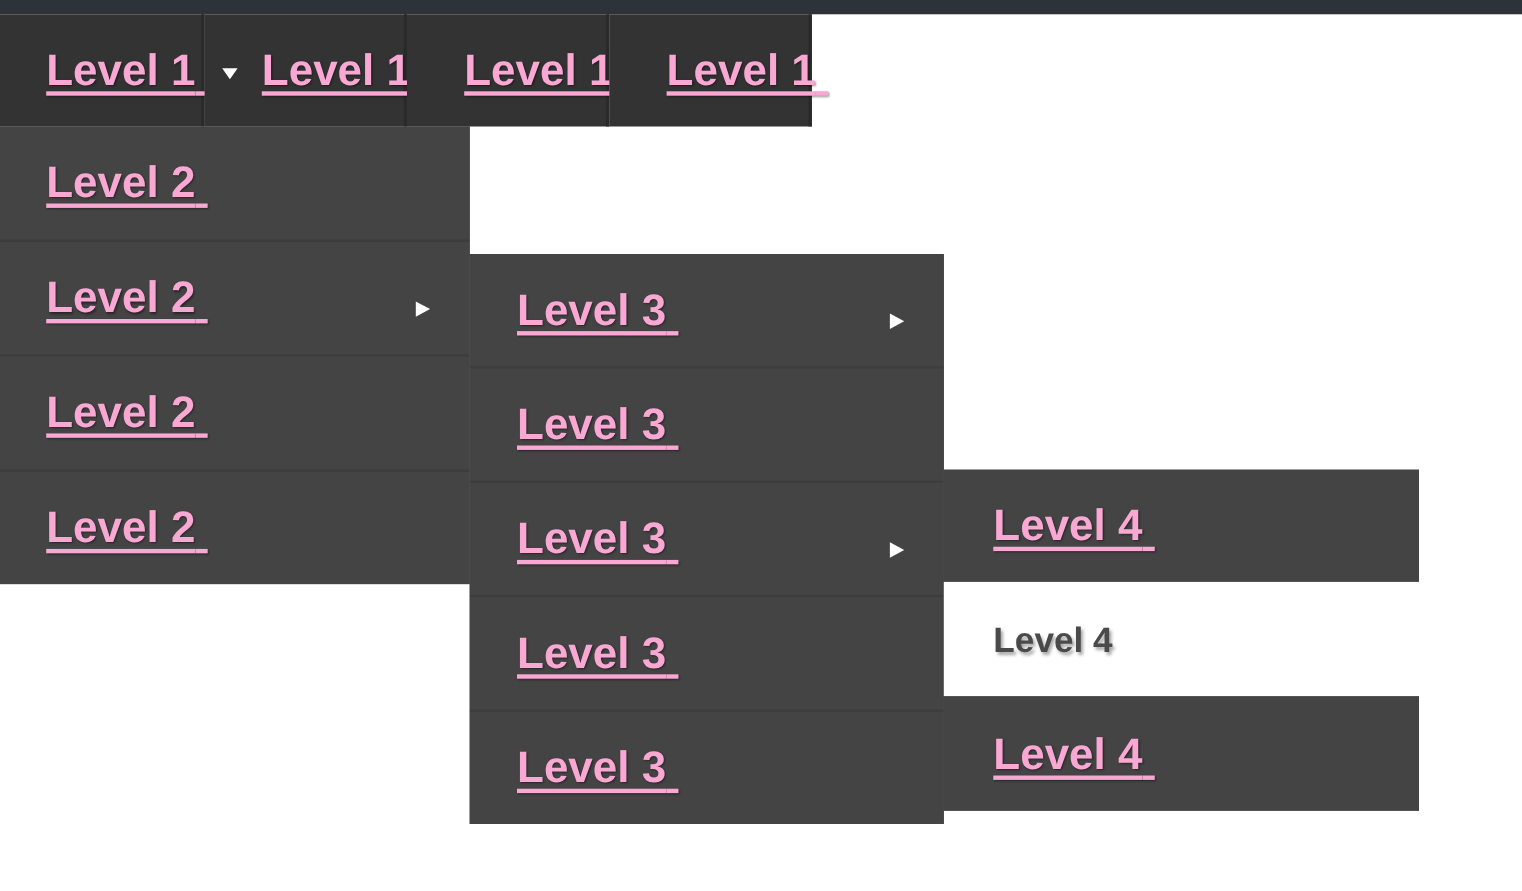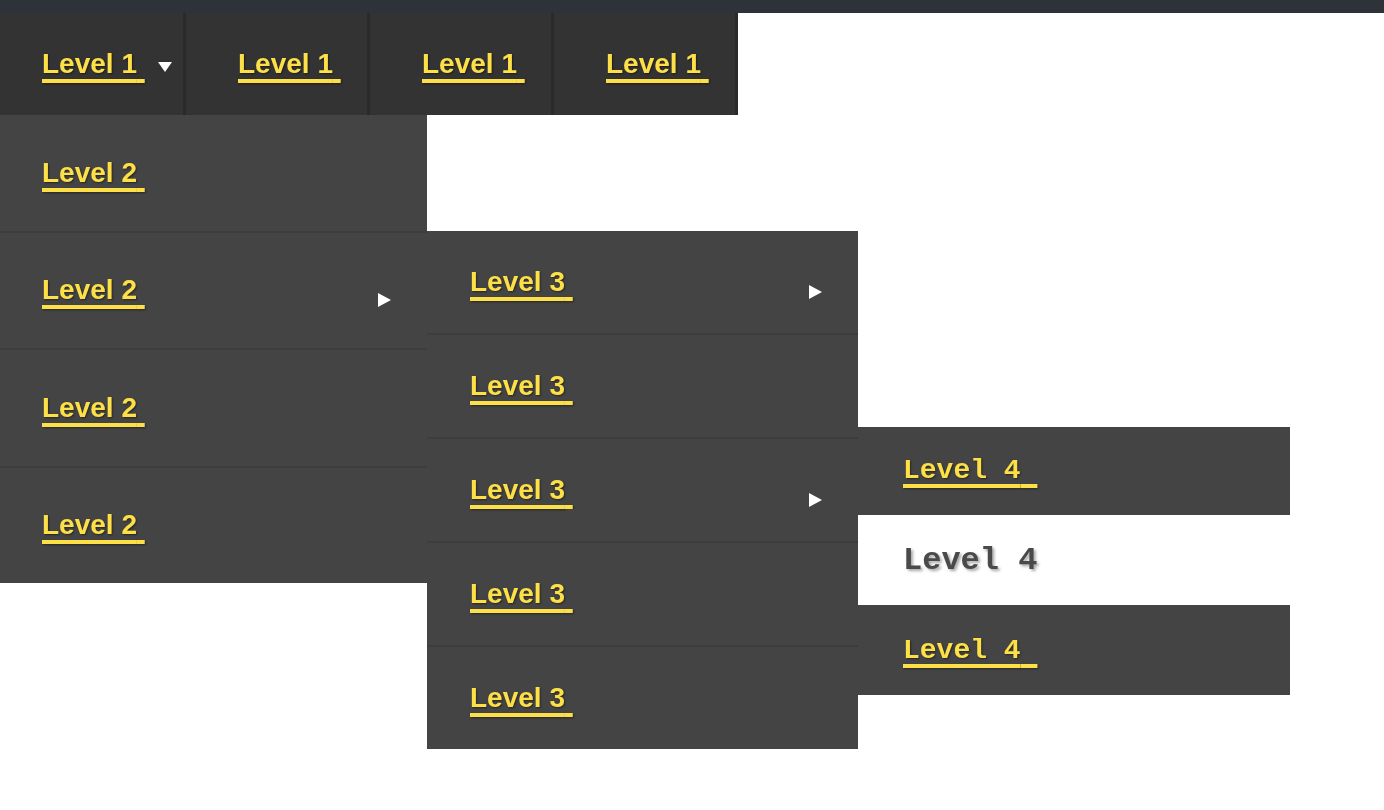--- a/index.html
+++ b/index.html
@@ -40,23 +40,23 @@
     border-right: 3px solid #2a2a2b;
     width: 184px;
   }
   .nav-item:first-child {
     width: 186px;
     padding-left: 42px;
   }
 
   
   .link {
-    font-size: 28px;
+    font-size: 40px;
     font-weight: bold;
-    color: #fde047;
+    color: #f9a8d4;
     text-shadow: 1px 1px 2px rgba(0,0,0,0.45);
     text-decoration: underline;
     text-decoration-thickness: 4px;
     text-underline-offset: 6px;
     white-space: nowrap;
     line-height: 1;
   }
   .link::after { content: "\00a0"; } 
   .plain-text {
     font-size: 32px;
@@ -89,23 +89,23 @@
     border-left: 13px solid #ffffff;
   }
 
   
   .panel {
     position: absolute;
     background: #444444;
     display: flex;
     flex-direction: column;
   }
-  .panel-l2 { left: 0;     top: 115px; width: 427px; height: 468px; justify-content: flex-end; }
+  .panel-l2 { left: 0;     top: 115px; width: 427px; height: 416px; justify-content: flex-end; }
   .panel-l3 { left: 427px; top: 231px; width: 431px; height: 518px; }
-  .panel-l4 { left: 858px; top: 427px; width: 432px; height: 268px; font-family: Liberation Mono, monospace; }
+  .panel-l4 { left: 858px; top: 427px; width: 432px; height: 310px; }
 
   .row {
     position: relative;
     flex: 1 1 0;
     display: flex;
     align-items: center;
     background: #444444;
   }
   .row + .row { border-top: 2px solid rgba(0,0,0,0.10); }
   .panel-l2 .row { padding-left: 42px; }

